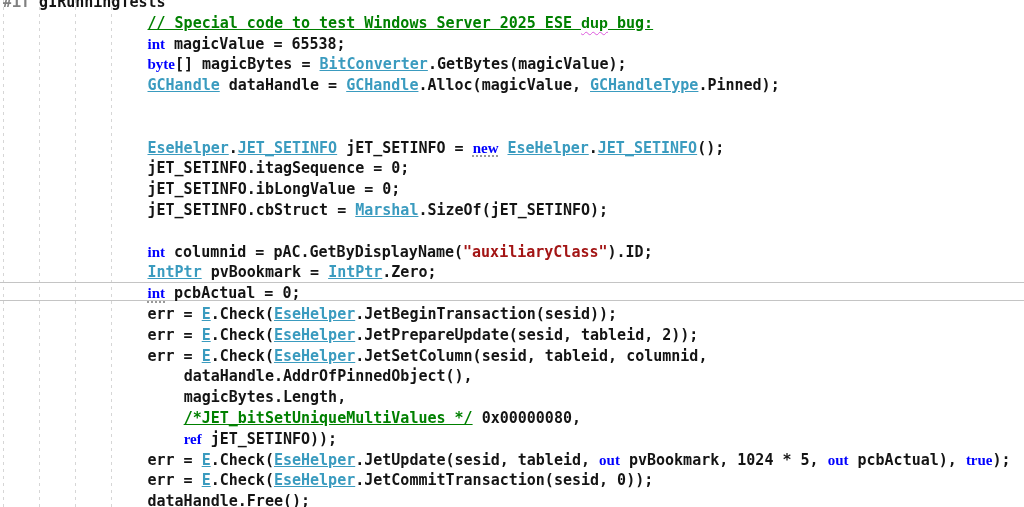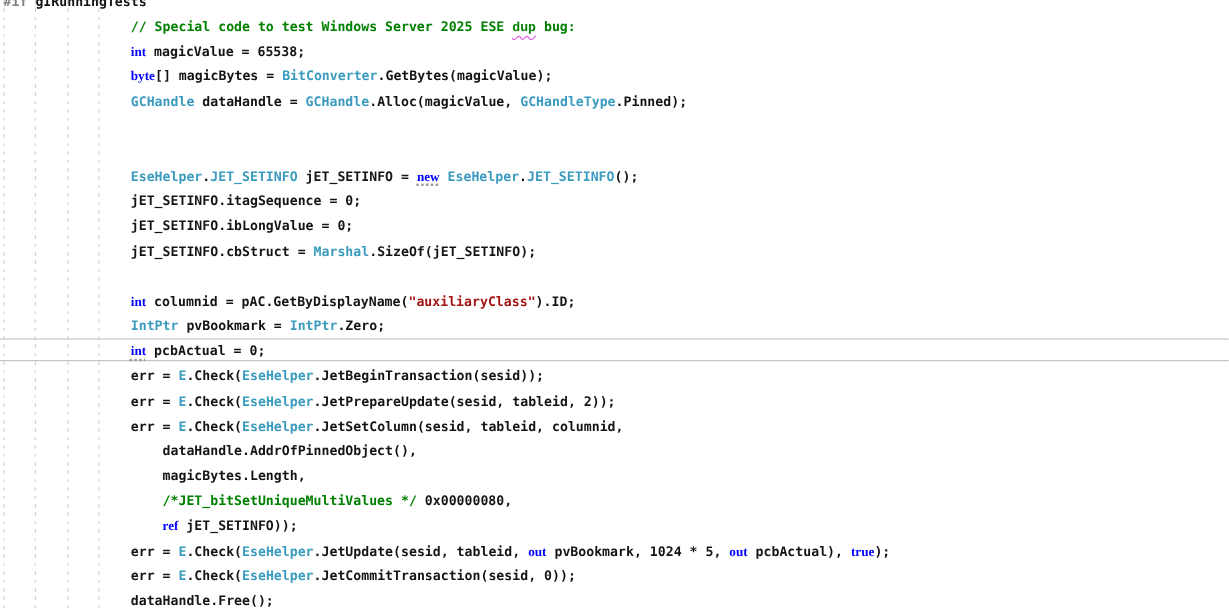--- a/index.html
+++ b/index.html
@@ -3,21 +3,21 @@
 <meta charset="utf-8">
 <style>
   html,body{margin:0;padding:0;}
   body{
     width:1024px;height:507px;overflow:hidden;background:#ffffff;
     position:relative;
     font-family:"DejaVu Sans Mono","Liberation Mono",monospace;
   }
   .editor{
     position:absolute;inset:0;overflow:hidden;
-    font-size:11px;
+    font-size:15px;
     background:#ffffff;
   }
   
   .guide{
     position:absolute;top:0;bottom:0;width:1px;
     background-image:repeating-linear-gradient(180deg,var(--guide) 0 3px,transparent 3px 7px);
   }
   .g0{left:3px}
   .g1{left:calc(3px + 4ch)}
   .g2{left:calc(3px + 8ch)}
@@ -31,23 +31,23 @@
   }
   .code{
     position:absolute;top:-8px;left:3px;
     white-space:pre;
     font-weight:600;
     color:var(--default);
   }
   .line{height:20.8px;line-height:20.8px;}
   .tk-default{color:var(--default);}
   .tk-keyword{color:var(--keyword);font-family:Liberation Serif, serif;}
-  .tk-type{color:var(--type);}
+  .tk-type{color:var(--type);text-decoration:underline;}
   .tk-string{color:var(--string);}
-  .tk-comment{color:var(--comment);}
+  .tk-comment{color:var(--comment);text-decoration:underline;}
   .tk-preprocessor{color:var(--preprocessor);}
   .u-squiggle{
     text-decoration-line:underline;
     text-decoration-style:wavy;
     text-decoration-color:var(--squiggle);
     text-decoration-thickness:1px;
     text-underline-offset:3px;
     font-family:Liberation Mono, monospace;
   }
   .u-dots{

